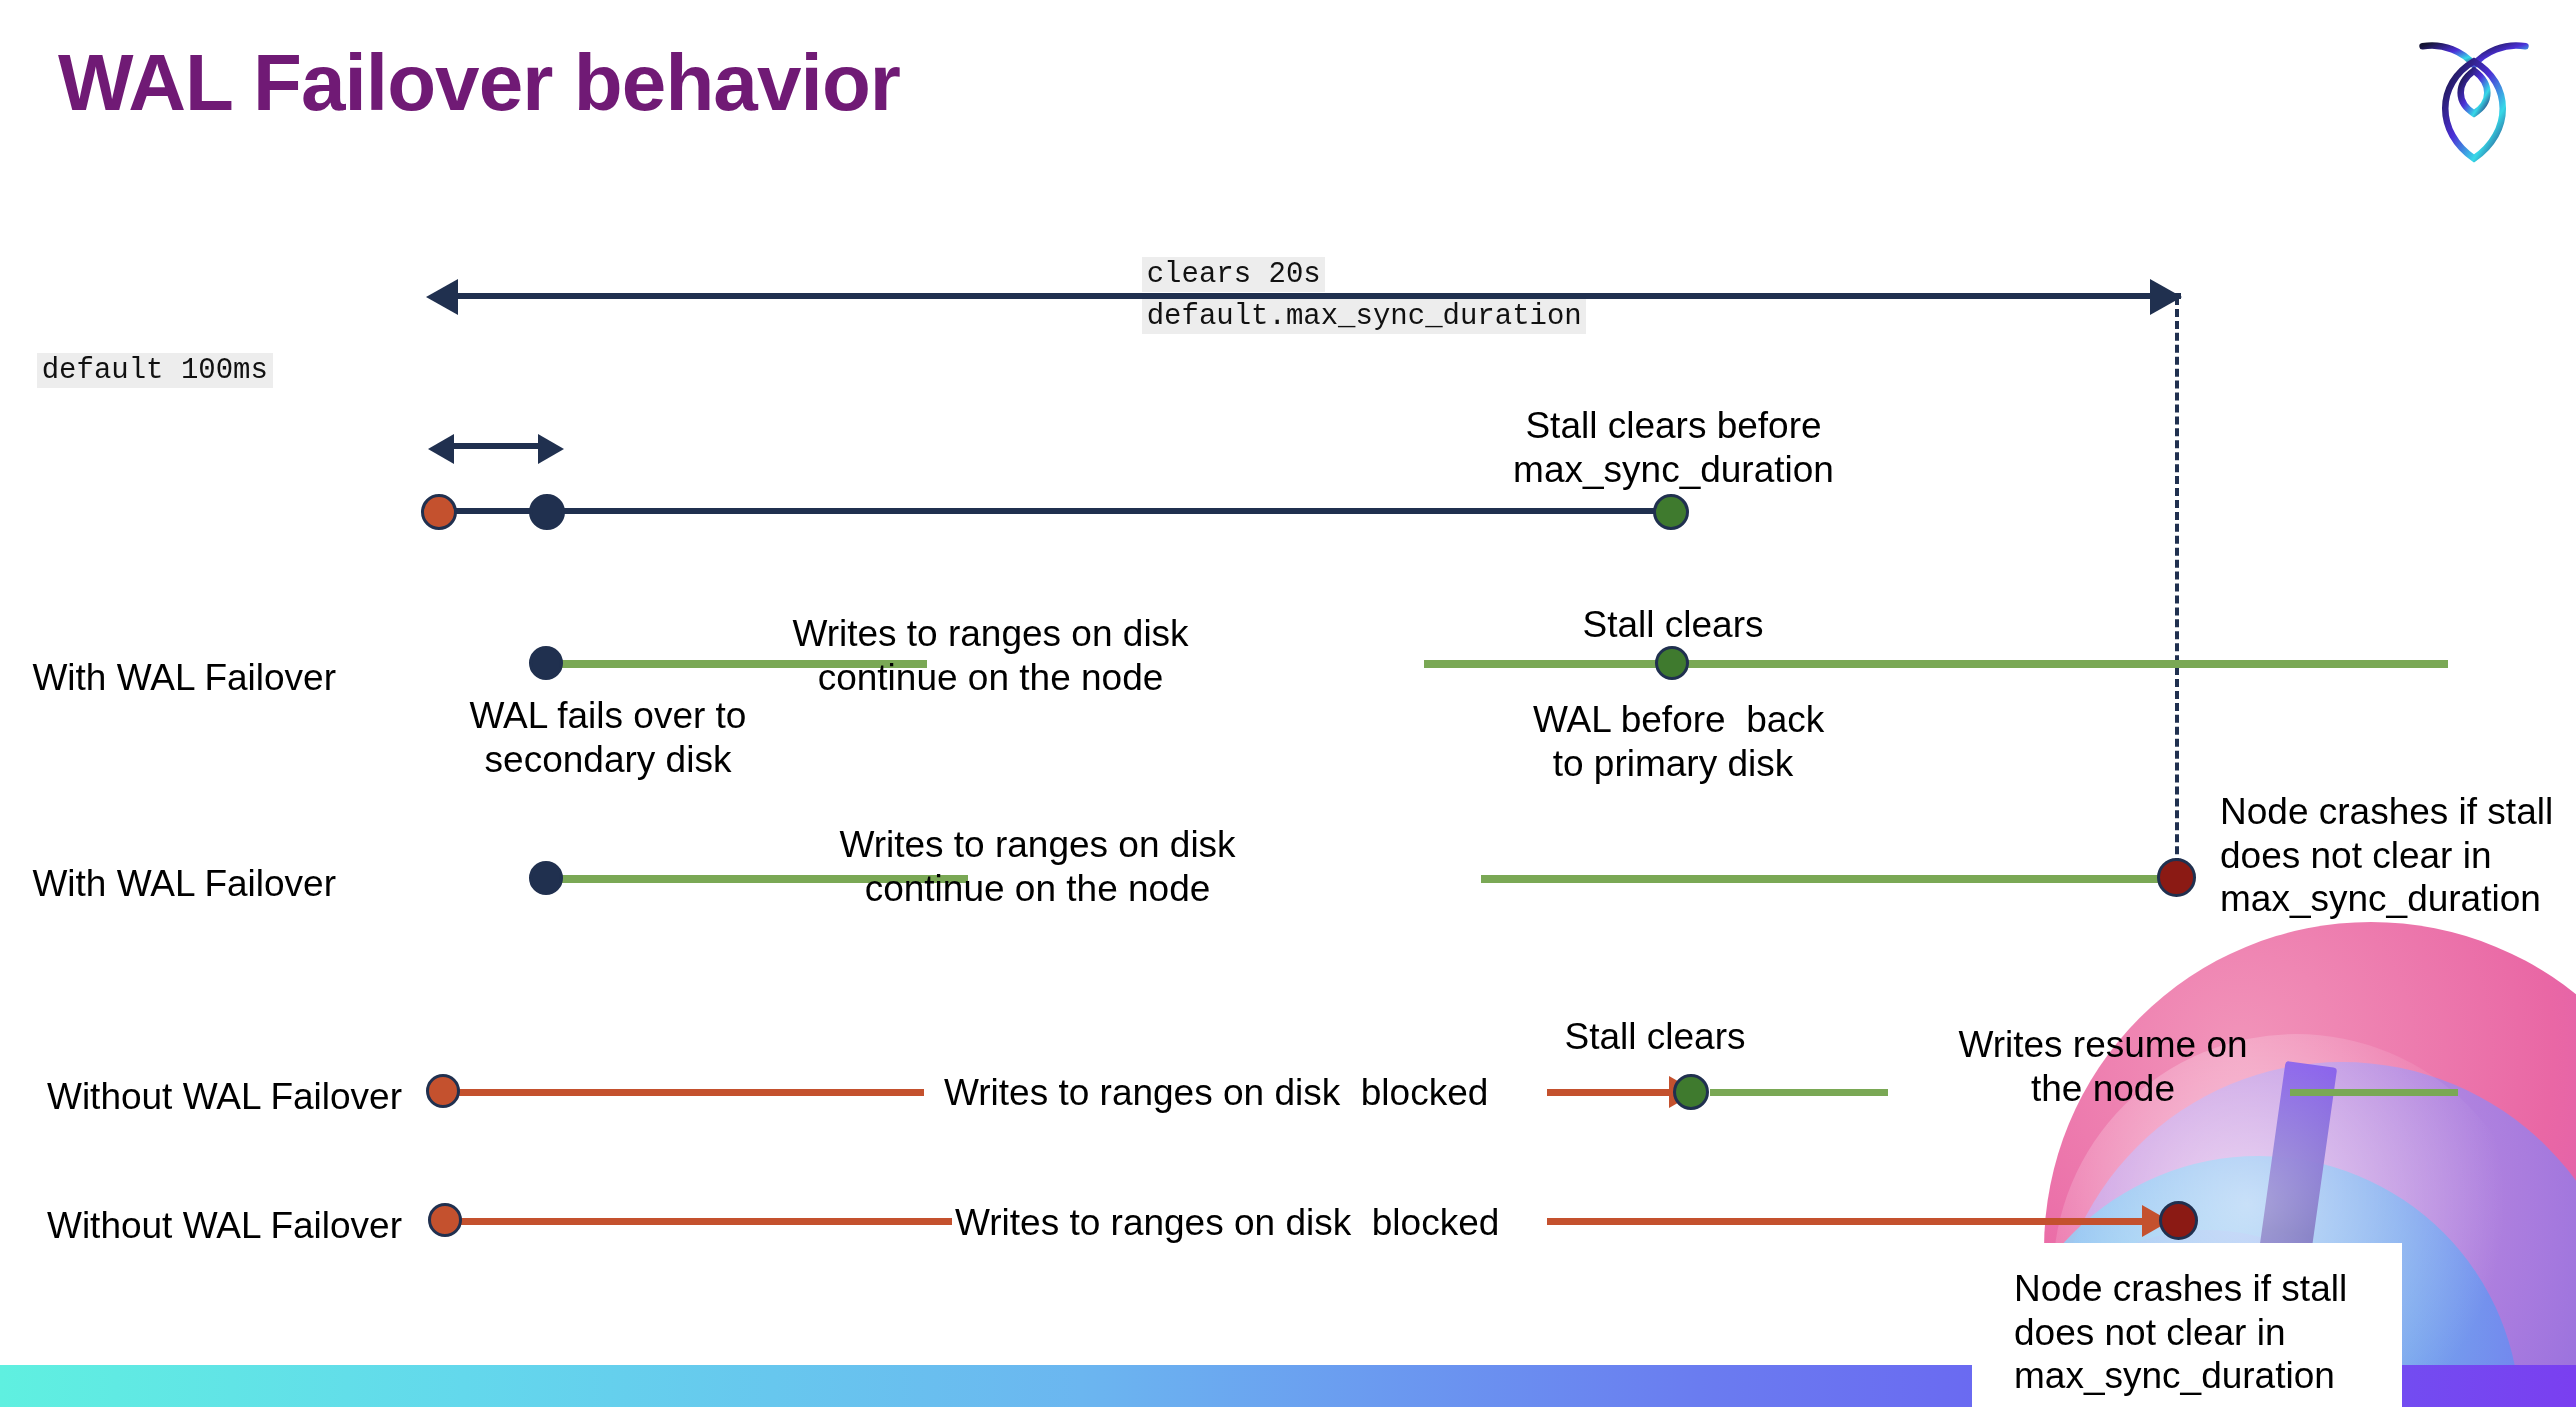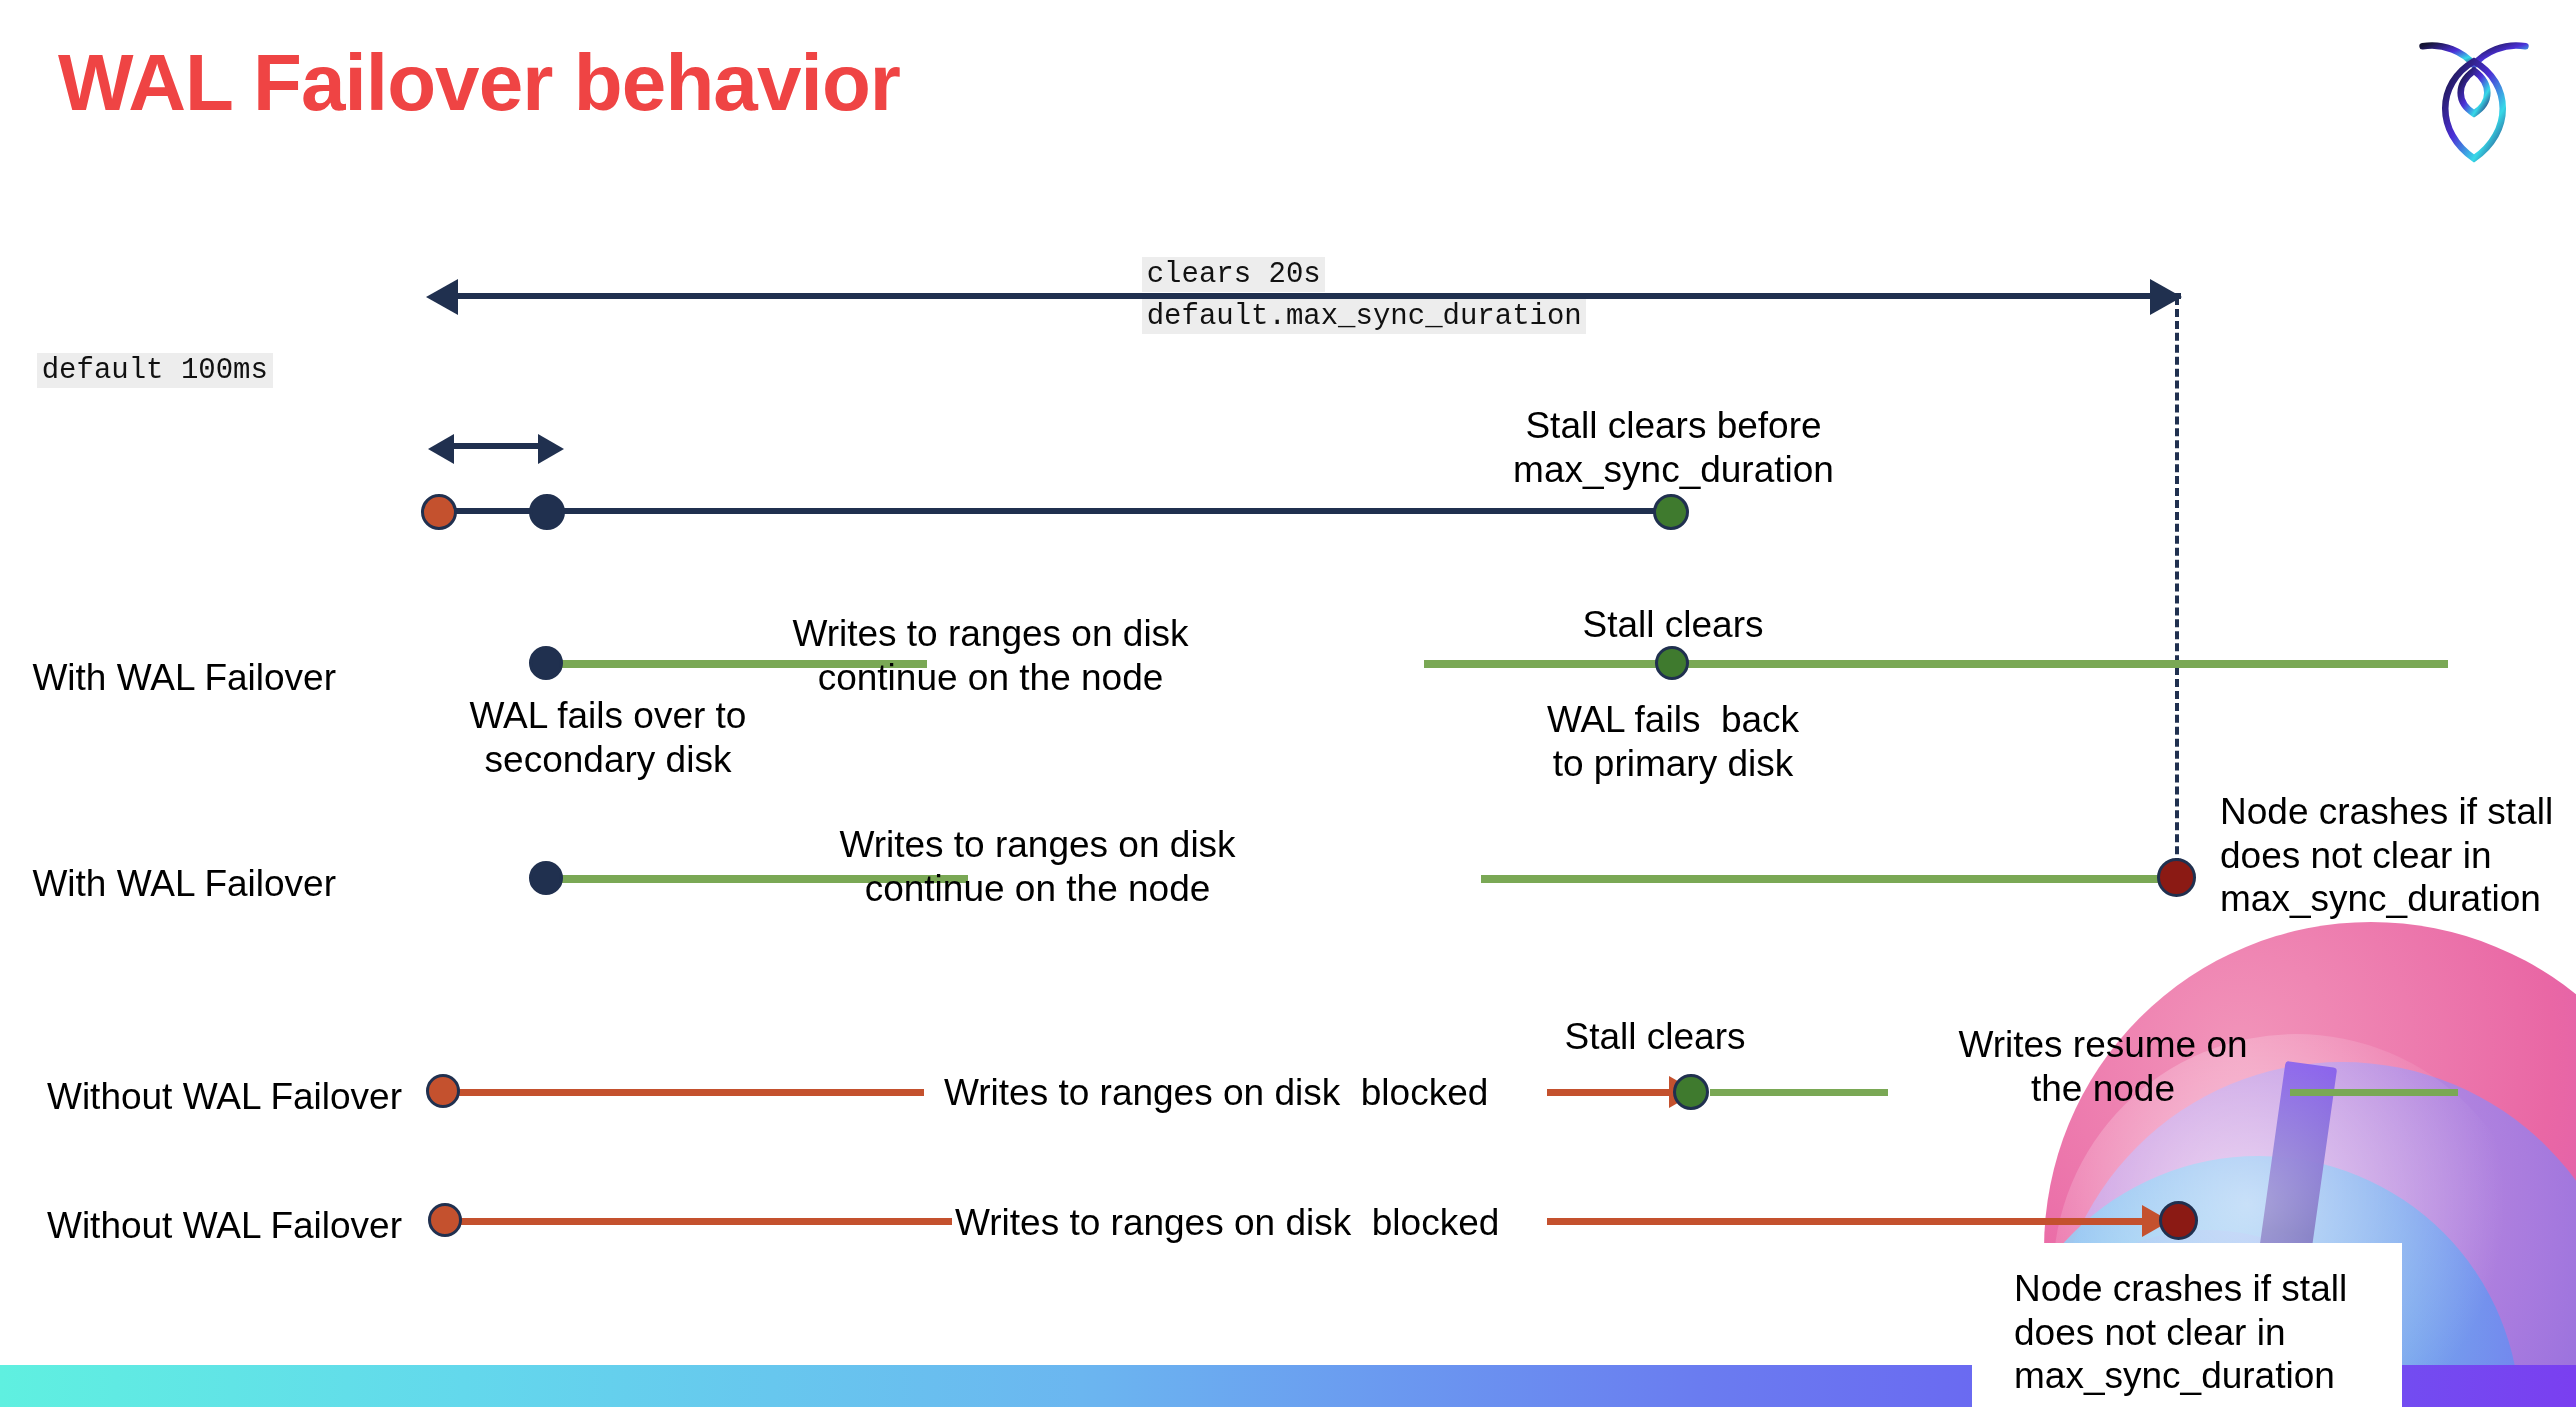--- a/index.html
+++ b/index.html
@@ -31,21 +31,21 @@
 
   
   .bottombar{position:absolute;left:0;bottom:0;width:100%;height:43px;
      background:linear-gradient(90deg,#5ff0e0 0%,#63d8ec 18%,#6bb6f0 42%,#6a7cf0 66%,#6a5cf2 85%,#7a3ff0 100%);}
 
   
   .whitecard{position:absolute;background:#fff;}
 
   
   .title{position:absolute;left:58px;top:43px;font-size:80px;font-weight:bold;
-    letter-spacing:-0.9px;color:#ef4444;line-height:1;}
+    letter-spacing:-0.9px;color:#701a75;line-height:1;}
 
   
   .logo{position:absolute;right:43px;top:22.4px;width:118px;height:144px;}
 
   
   .code{position:absolute;font-family:"Liberation Mono", monospace;font-size:29px;
      color:#111;background:#ededed;padding:0.9px 4.7px;white-space:nowrap;}
 
   
   .txt{position:absolute;font-size:37px;color:#000;line-height:1.18;white-space:pre;}
@@ -141,21 +141,21 @@
   <div class="line green" style="left:542px;top:660px;width:385px;height:7.5px;"></div>
   <div class="line green" style="left:1424px;top:660px;width:1024px;height:7.5px;"></div>
   <div class="dot dot-navy" style="left:529px;top:646px;width:34px;height:34px;"></div>
   <div class="dot dot-green" style="left:1655px;top:646px;width:34px;height:34px;"></div>
 
   <div class="txt c" style="left:757px;top:612px;width:467px;">Writes to ranges on disk
 continue on the node</div>
   <div class="txt c" style="left:1533px;top:603px;width:280px;">Stall clears</div>
   <div class="txt c" style="left:421px;top:694px;width:374px;">WAL fails over to
 secondary disk</div>
-  <div class="txt c" style="left:1533px;top:698px;width:280px;">WAL fails  back
+  <div class="txt c" style="left:1533px;top:698px;width:280px;">WAL before  back
 to primary disk</div>
 
   <div class="txt r" style="left:0px;top:862px;width:336px;">With WAL Failover</div>
   <div class="line green" style="left:542px;top:875px;width:426px;height:7.5px;"></div>
   <div class="line green" style="left:1481px;top:875px;width:687px;height:7.5px;"></div>
   <div class="dot dot-navy" style="left:529px;top:861px;width:34px;height:34px;"></div>
   <div class="dot dot-dred" style="left:2157px;top:858px;width:39px;height:39px;"></div>
 
   <div class="txt c" style="left:804px;top:823px;width:467px;">Writes to ranges on disk
 continue on the node</div>

